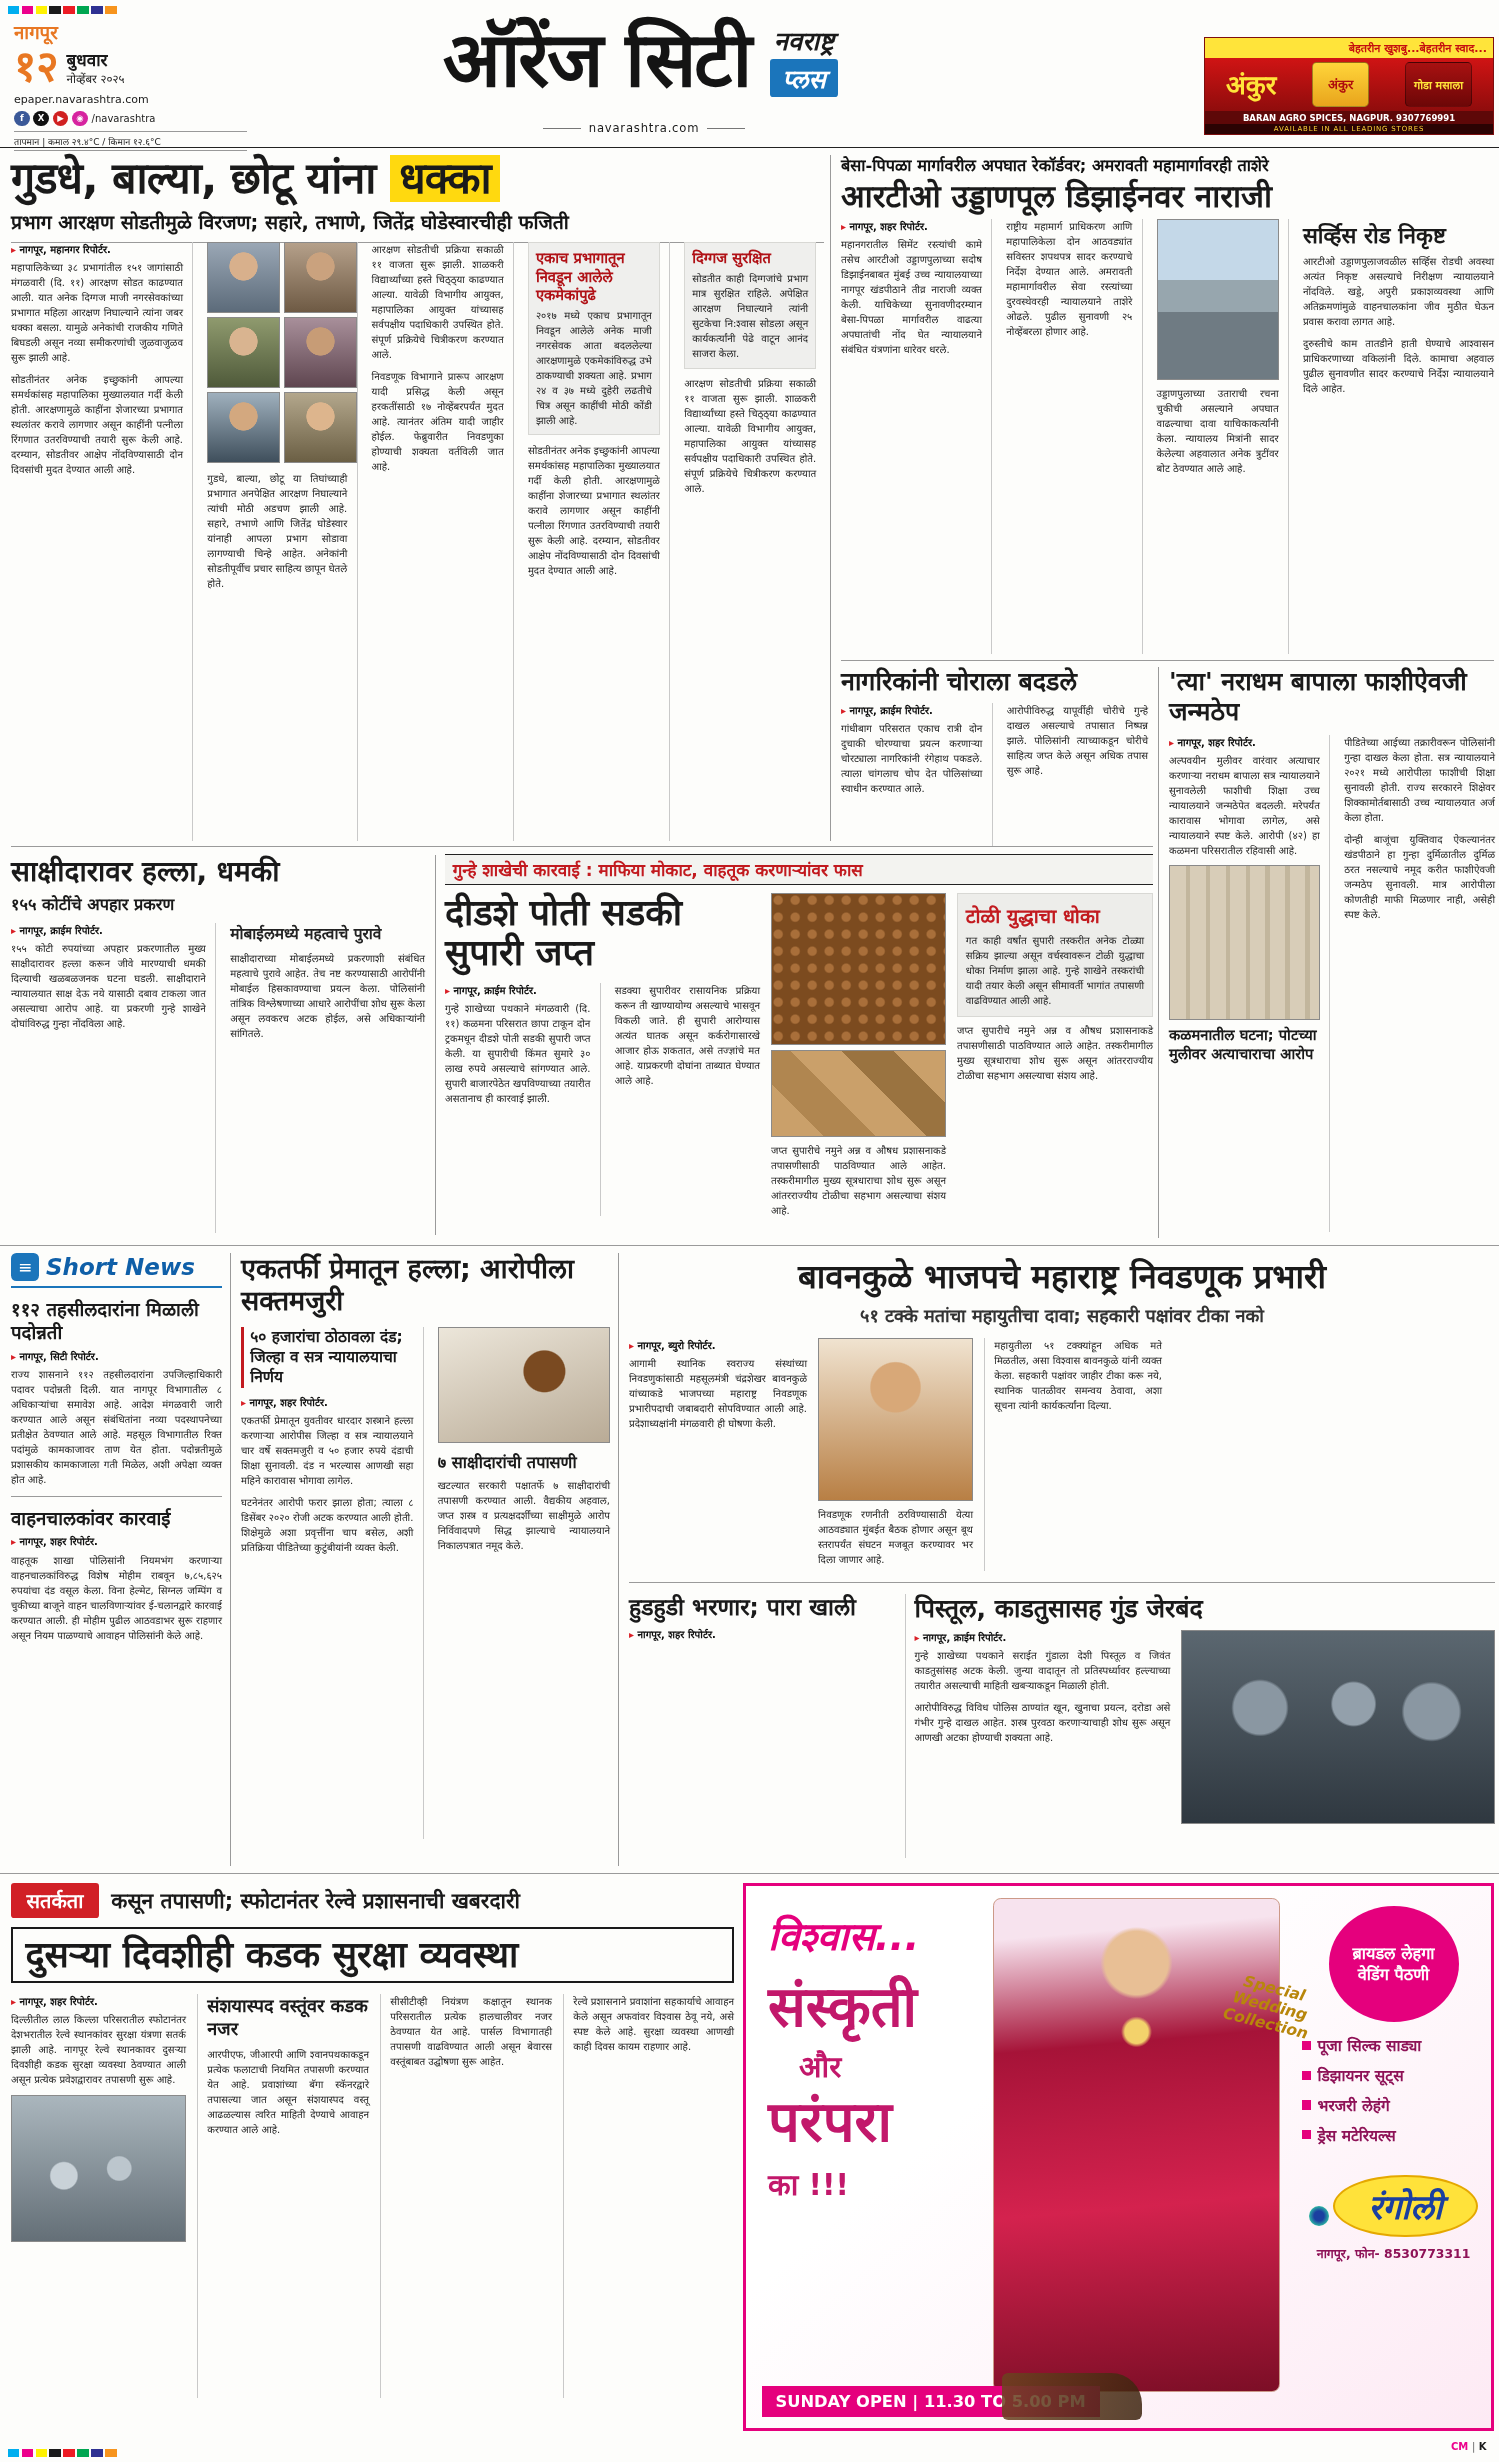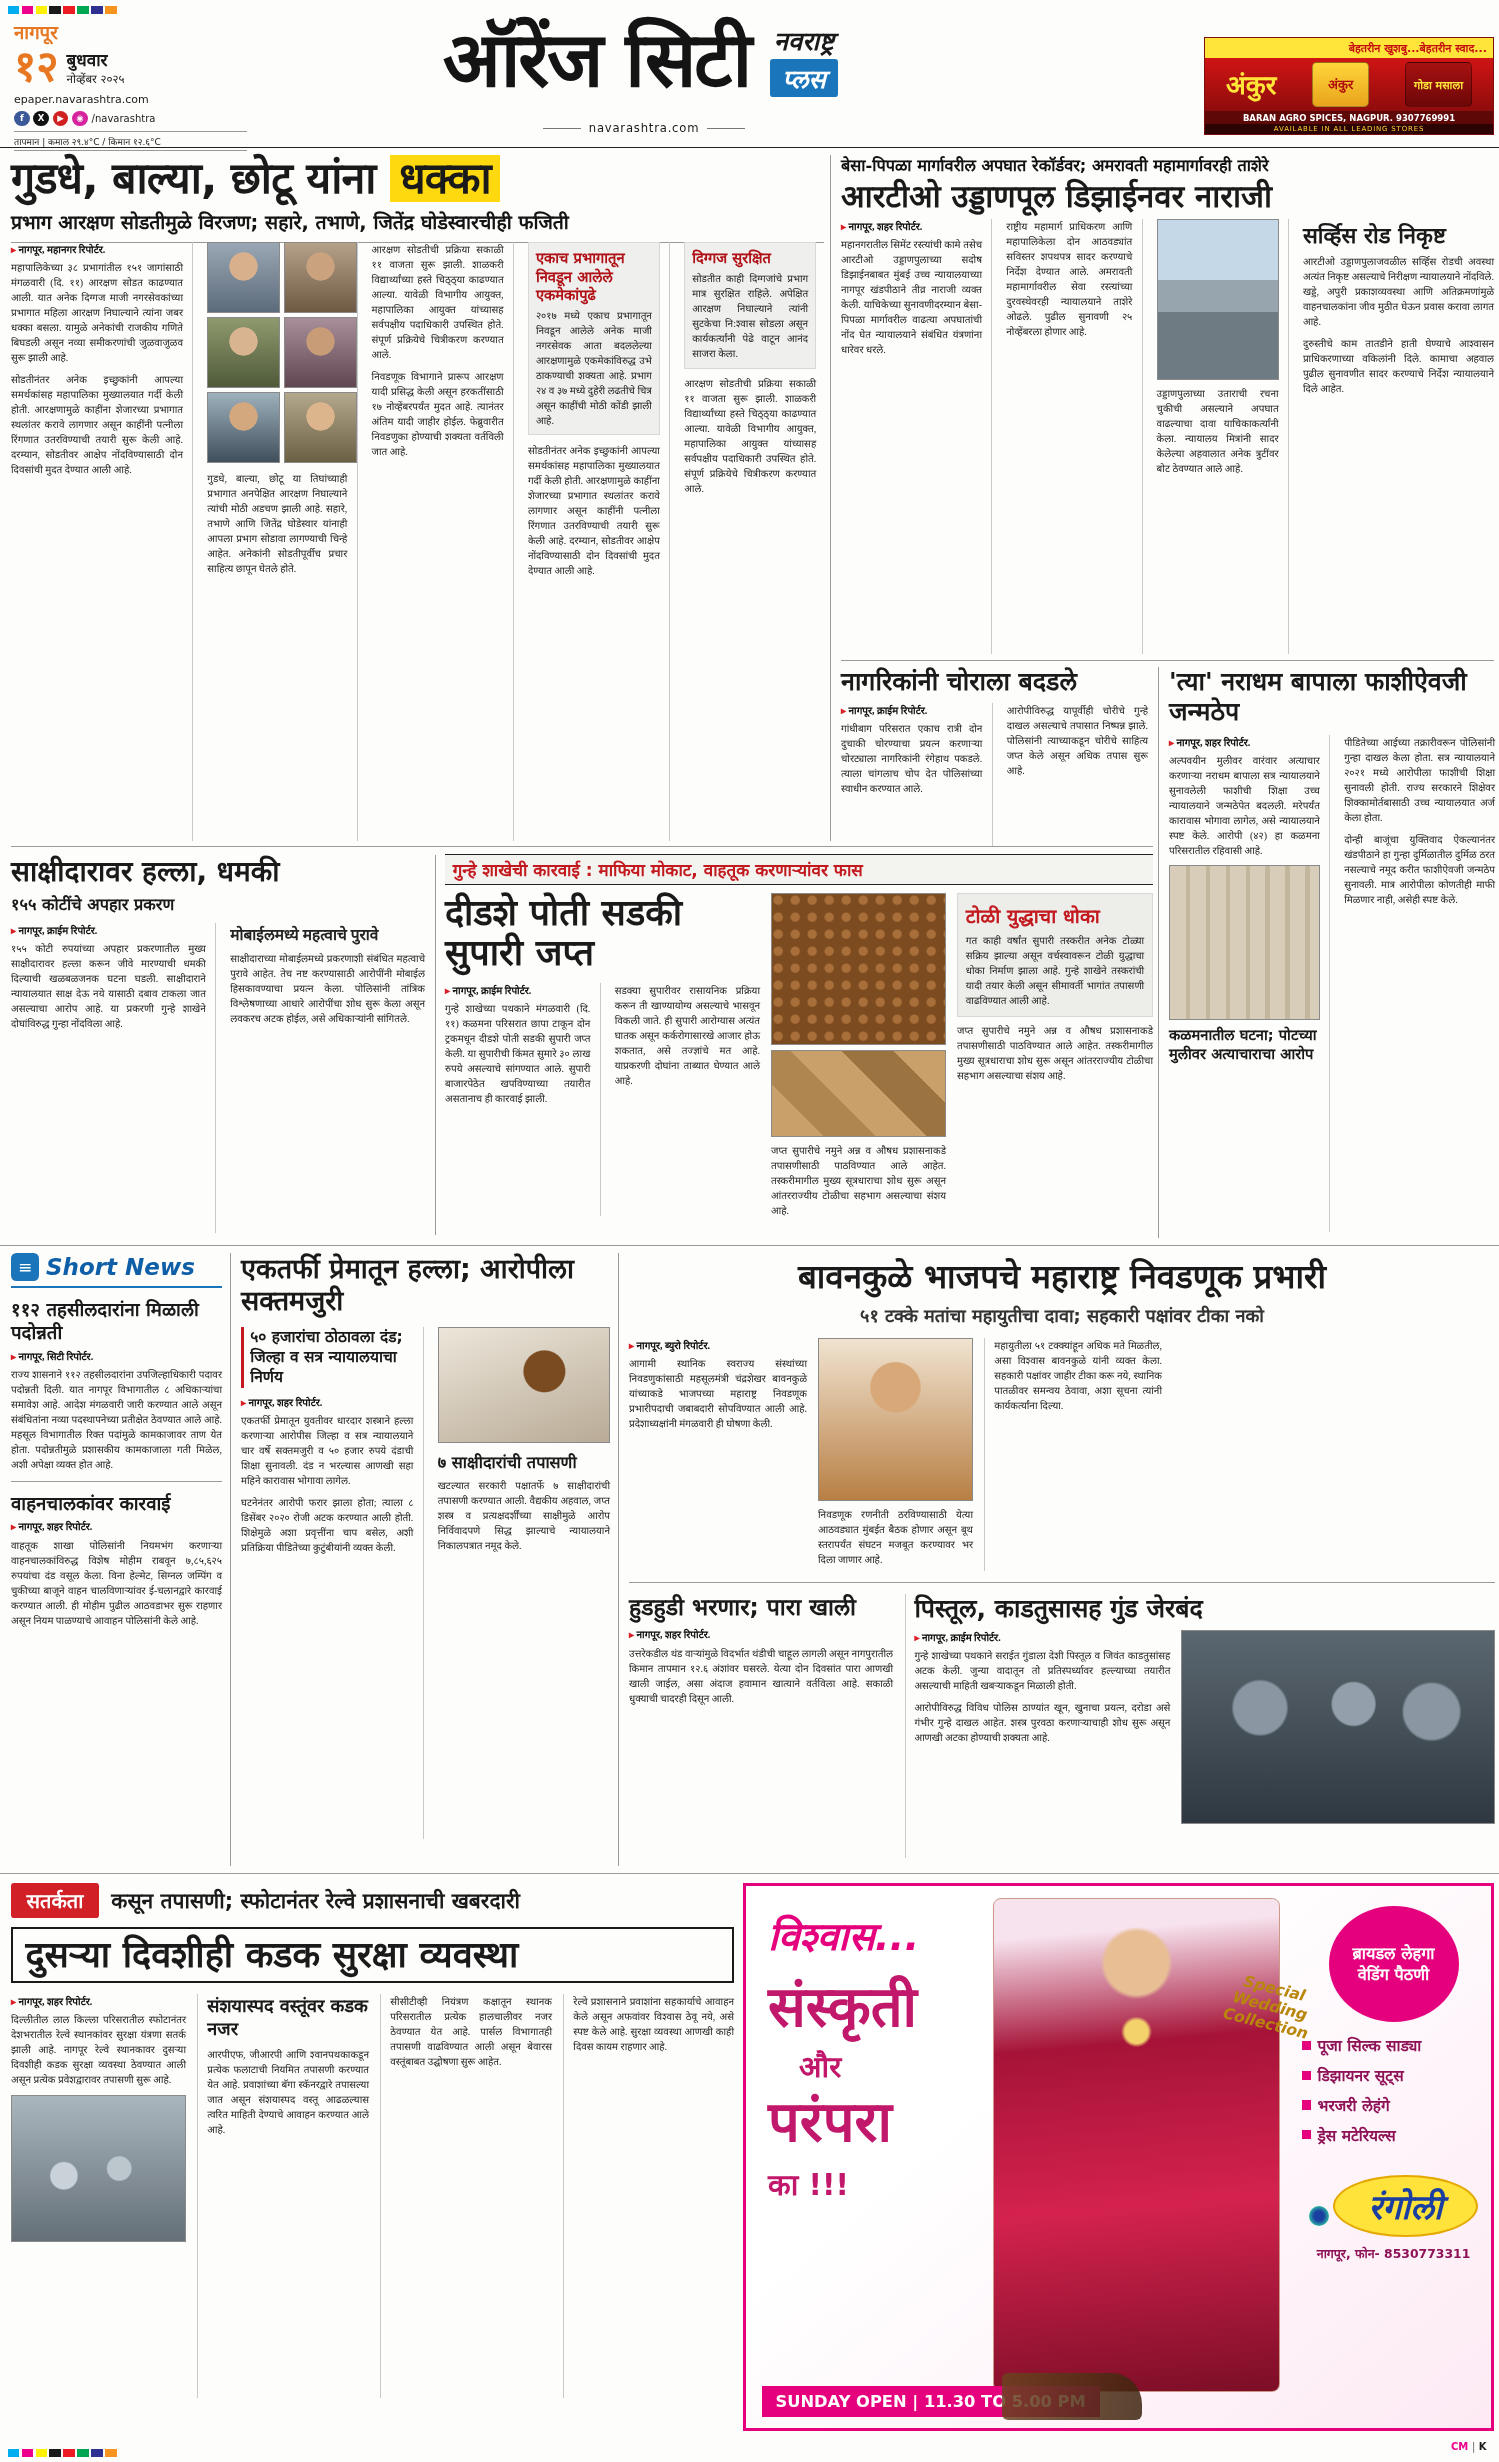--- a/index.html
+++ b/index.html
@@ -1,19 +1,19 @@
 <!DOCTYPE html>
 <html lang="mr" style="font-size:12.4px"><head>
 <meta charset="utf-8">
 <style>
   *{margin:0;padding:0;box-sizing:border-box;}
   body{background:#d9d9d9;font-family:"DejaVu Sans",sans-serif;}
   .page{position:relative;width:1499px;height:2462px;background:#fdfdfb;margin:0 auto;overflow:hidden;color:#1a1a1a;}
   .abs{position:absolute;}
-  .body-txt{font-size:10px;line-height:1.5;text-align:justify;color:#232323;font-family:Liberation Serif, serif;}
+  .body-txt{font-size:10px;line-height:1.5;text-align:justify;color:#232323;}
   .para{margin-bottom:7px;}
   .byline{font-weight:bold;font-size:10px;margin-bottom:3.1px;color:#101010;}
   .byline::before{content:"▸ ";color:#d92027;}
   .cols{display:flex;align-items:stretch;}
   .cols>.c{flex:1;min-width:0;}
   .cols>.c+.c{border-left:0.8px solid #c9c9c9;margin-left:9.3px;padding-left:14px;}
   .rule{border-top:0.8px solid #9a9a9a;}
   .thickrule{border-top:1.6px solid #222;}
   .h-xl{font-size:43px;font-weight:bold;line-height:1.1;letter-spacing:-0.8px;}
   .h-l{font-size:31px;font-weight:bold;line-height:1.15;}
@@ -336,21 +336,20 @@
       <div class="body-txt" style="flex:0 0 178px;border-left:0.8px solid #c9c9c9;padding-left:9.3px;">
         <div>महायुतीला ५१ टक्क्यांहून अधिक मते मिळतील, असा विश्वास बावनकुळे यांनी व्यक्त केला. सहकारी पक्षांवर जाहीर टीका करू नये, स्थानिक पातळीवर समन्वय ठेवावा, अशा सूचना त्यांनी कार्यकर्त्यांना दिल्या.</div>
       </div>
     </div>
     <div class="rule" style="margin:11px 0;"></div>
     <div style="display:flex;gap:12.4px;height:264px;">
       <div style="flex:0 0 264px;">
         <div class="h-m" style="font-size:23px;">हुडहुडी भरणार; पारा खाली</div>
         <div class="body-txt" style="margin-top:6.2px;">
           <div class="byline">नागपूर, शहर रिपोर्टर.</div>
-          <div>उत्तरेकडील थंड वाऱ्यांमुळे विदर्भात थंडीची चाहूल लागली असून नागपुरातील किमान तापमान १२.६ अंशांवर घसरले. येत्या दोन दिवसांत पारा आणखी खाली जाईल, असा अंदाज हवामान खात्याने वर्तविला आहे. सकाळी धुक्याची चादरही दिसून आली.</div>
         </div>
       </div>
       <div style="flex:1;border-left:0.8px solid #c9c9c9;padding-left:8px;">
         <div class="h-m">पिस्तूल, काडतुसासह गुंड जेरबंद</div>
         <div style="display:flex;gap:11px;margin-top:6.2px;">
           <div class="body-txt" style="flex:0 0 256px;">
             <div class="byline">नागपूर, क्राईम रिपोर्टर.</div>
             <div class="para">गुन्हे शाखेच्या पथकाने सराईत गुंडाला देशी पिस्तूल व जिवंत काडतुसांसह अटक केली. जुन्या वादातून तो प्रतिस्पर्ध्यावर हल्ल्याच्या तयारीत असल्याची माहिती खबऱ्याकडून मिळाली होती.</div>
             <div class="para">आरोपीविरुद्ध विविध पोलिस ठाण्यांत खून, खुनाचा प्रयत्न, दरोडा असे गंभीर गुन्हे दाखल आहेत. शस्त्र पुरवठा करणाऱ्याचाही शोध सुरू असून आणखी अटका होण्याची शक्यता आहे.</div>
           </div>

